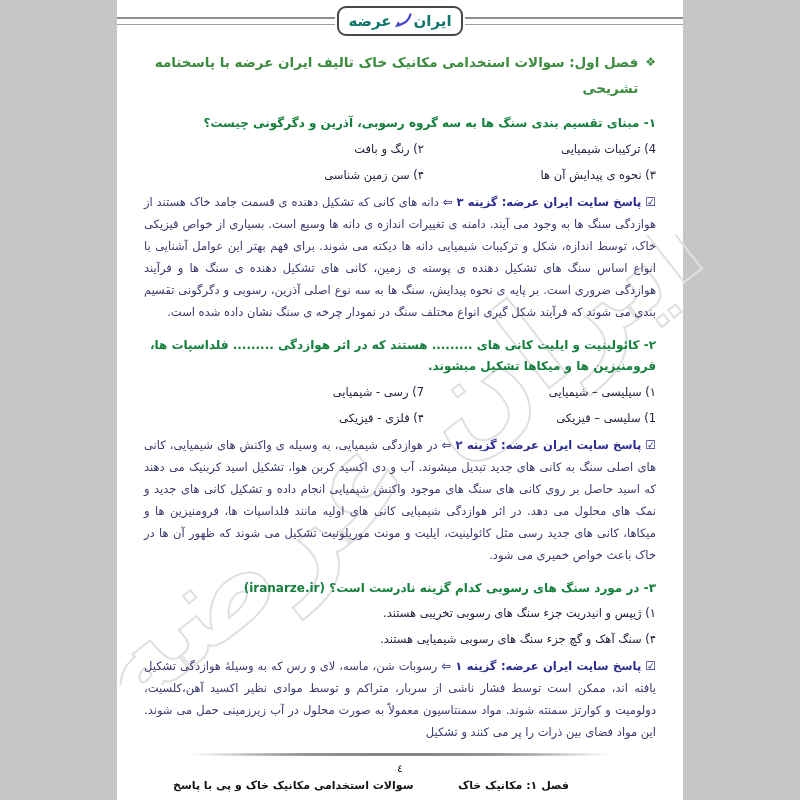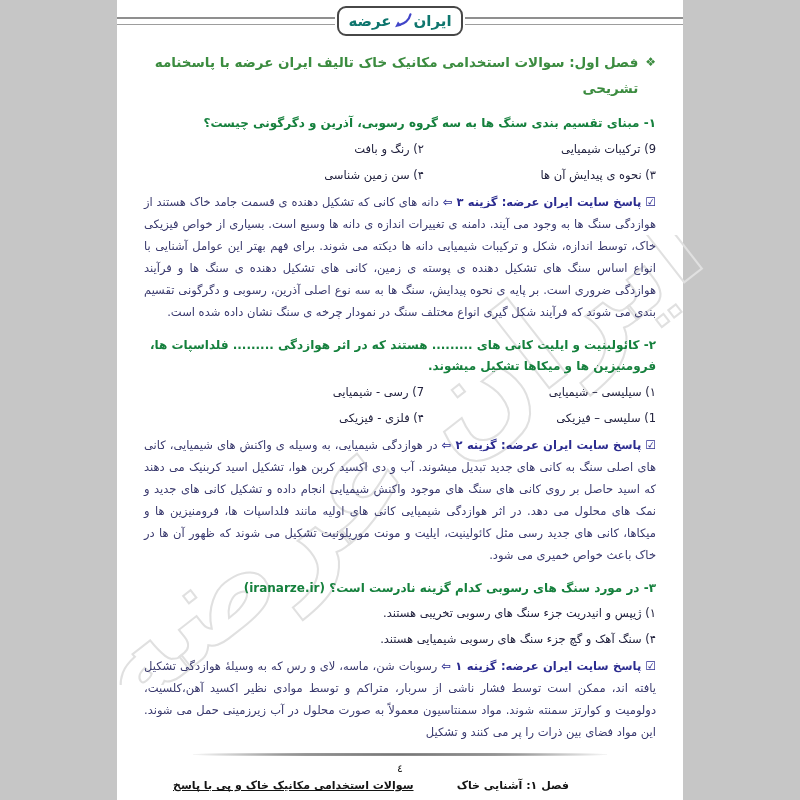--- a/index.html
+++ b/index.html
@@ -53,21 +53,21 @@
   .f-num{
     position:absolute;bottom:25px;left:0;right:0;text-align:center;z-index:2;
     font-size:11px;color:#222;
   }
   .f-right{
     position:absolute;bottom:8px;right:114px;z-index:2;
     font-size:11px;font-weight:bold;color:#141414;
   }
   .f-left{
     position:absolute;bottom:8px;left:56px;z-index:2;
-    font-size:11px;font-weight:bold;color:#141414;text-decoration:underline;
+    font-size:11px;font-weight:bold;color:#141414;
   }
 </style>
 </head>
 <body>
 
 <div class="page">
 
   <div class="watermark">
     <svg width="620" height="450" viewBox="0 0 620 450" xmlns="http://www.w3.org/2000/svg">
       <g transform="rotate(-38 310 225)">
@@ -97,21 +97,21 @@
 
   <div class="content">
 
     <div class="chapter">
       <span class="bullet">❖</span>
       <span>فصل اول: سوالات استخدامی مکانیک خاک تالیف ایران عرضه با پاسخنامه تشریحی</span>
     </div>
 
     <div class="q">۱- مبنای تقسیم بندی سنگ ها به سه گروه رسوبی، آذرین و دگرگونی چیست؟</div>
     <div class="opts2">
-      <span>9) ترکیبات شیمیایی</span>
+      <span>4) ترکیبات شیمیایی</span>
       <span>۲) رنگ و بافت</span>
       <span>۳) نحوه ی پیدایش آن ها</span>
       <span>۴) سن زمین شناسی</span>
     </div>
     <p class="answer"><span class="check">☑</span> <span class="lead">پاسخ سایت ایران عرضه: گزینه ۳ ⇦</span> <span>دانه های کانی که تشکیل دهنده ی قسمت جامد خاک هستند از هوازدگی سنگ ها به وجود می آیند. دامنه ی تغییرات اندازه ی دانه ها وسیع است. بسیاری از خواص فیزیکی خاک، توسط اندازه، شکل و ترکیبات شیمیایی دانه ها دیکته می شوند. برای فهم بهتر این عوامل آشنایی با انواع اساس سنگ  های تشکیل دهنده ی پوسته ی زمین، کانی  های تشکیل دهنده ی سنگ ها و فرآیند هوازدگی ضروری است. بر پایه ی نحوه پیدایش، سنگ ها به سه نوع اصلی آذرین، رسوبی و دگرگونی تقسیم بندی می شوند که فرآیند شکل گیری انواع مختلف سنگ در نمودار چرخه ی سنگ نشان داده شده است.</span></p>
 
     <div class="q">۲- کائولینیت و ایلیت کانی  های ......... هستند که در اثر هوازدگی ......... فلداسپات ها، فرومنیزین ها و میکاها تشکیل میشوند.</div>
     <div class="opts2">
       <span>۱) سیلیسی – شیمیایی</span>
       <span>7) رسی - شیمیایی</span>
@@ -124,16 +124,16 @@
     <div class="opts-list">
       <div class="optline">۱) ژیپس و انیدریت جزء سنگ  های رسوبی تخریبی هستند.</div>
       <div class="optline">۴) سنگ  آهک و گچ جزء سنگ  های رسوبی شیمیایی هستند.</div>
     </div>
     <p class="answer"><span class="check">☑</span> <span class="lead">پاسخ سایت ایران عرضه: گزینه ۱ ⇦</span> <span>رسوبات شن، ماسه، لای و رس که به وسیلهٔ هوازدگی تشکیل یافته اند، ممکن است توسط فشار ناشی از سربار، متراکم و توسط موادی نظیر اکسید آهن،کلسیت، دولومیت و کوارتز سمنته شوند. مواد سمنتاسیون معمولاً به صورت محلول در آب زیرزمینی حمل می شوند. این مواد فضای بین ذرات را پر می کنند و تشکیل</span></p>
 
   </div>
 
   <div class="f-rule"></div>
   <div class="f-num">٤</div>
-  <div class="f-right">فصل ۱: آشنایی خاک</div>
+  <div class="f-right">فصل ۱: مکانیک خاک</div>
   <div class="f-left">سوالات استخدامی مکانیک خاک و پی با پاسخ</div>
 
 </div>
 
 </body></html>

